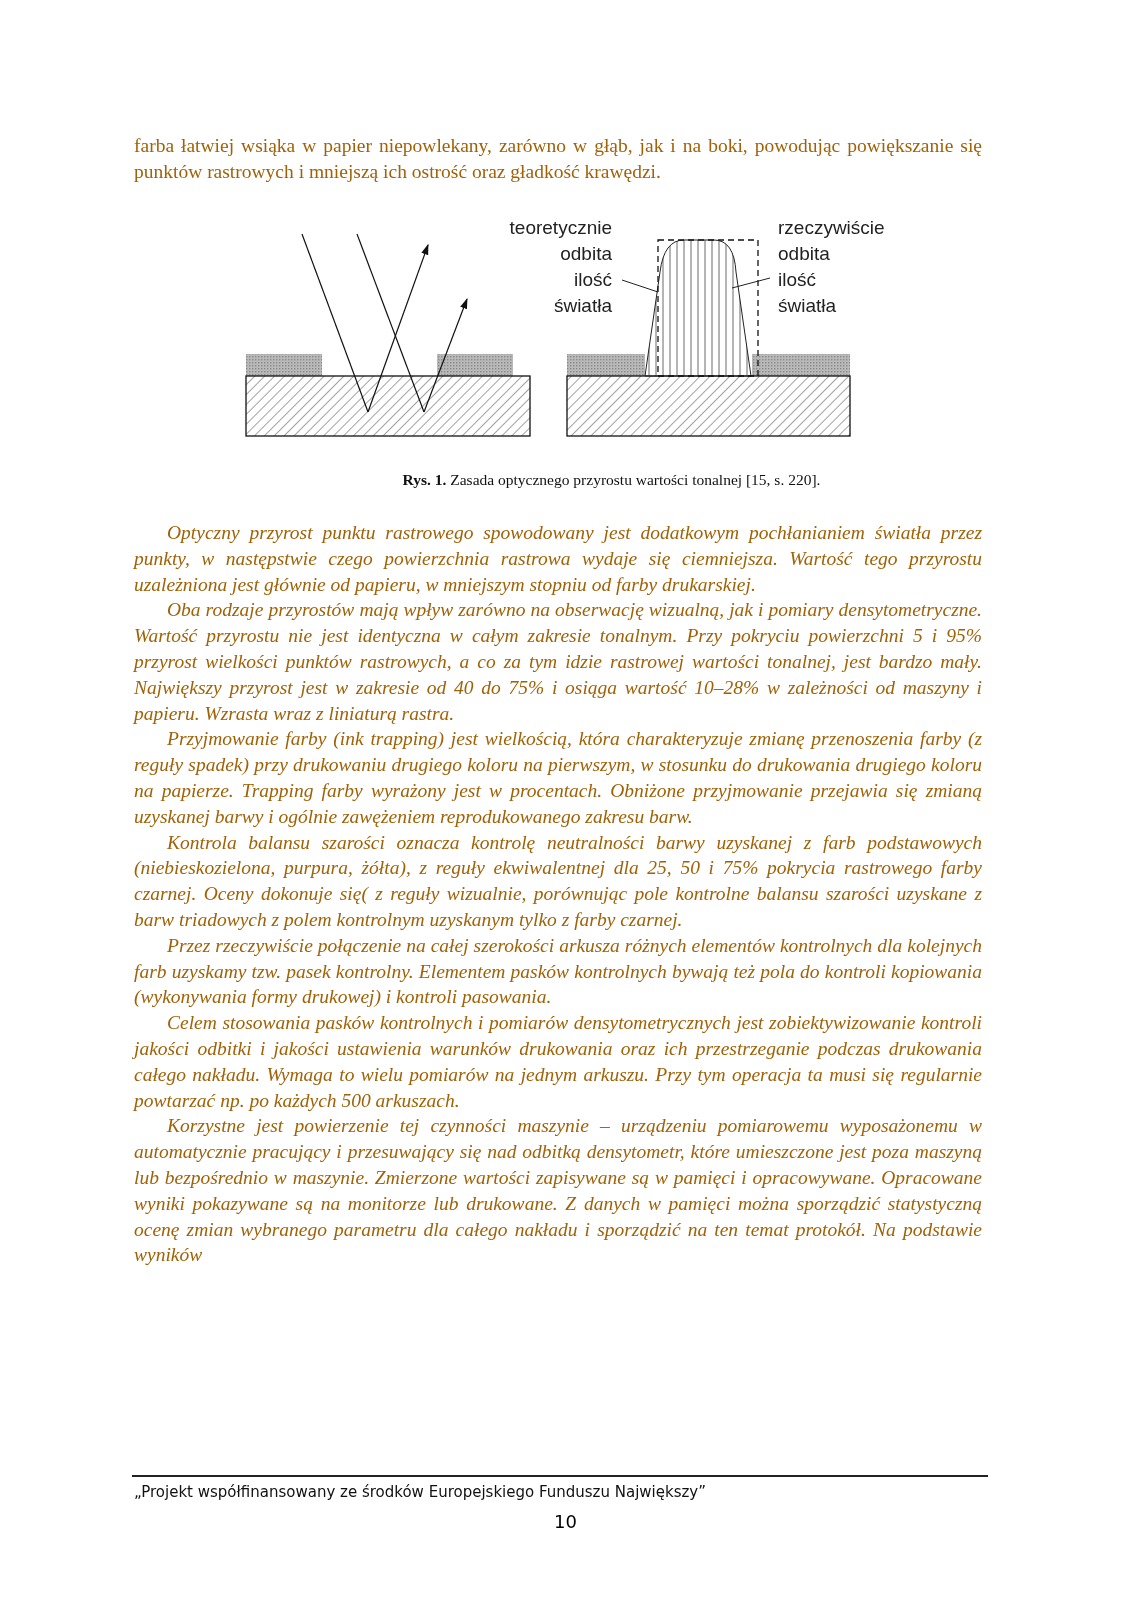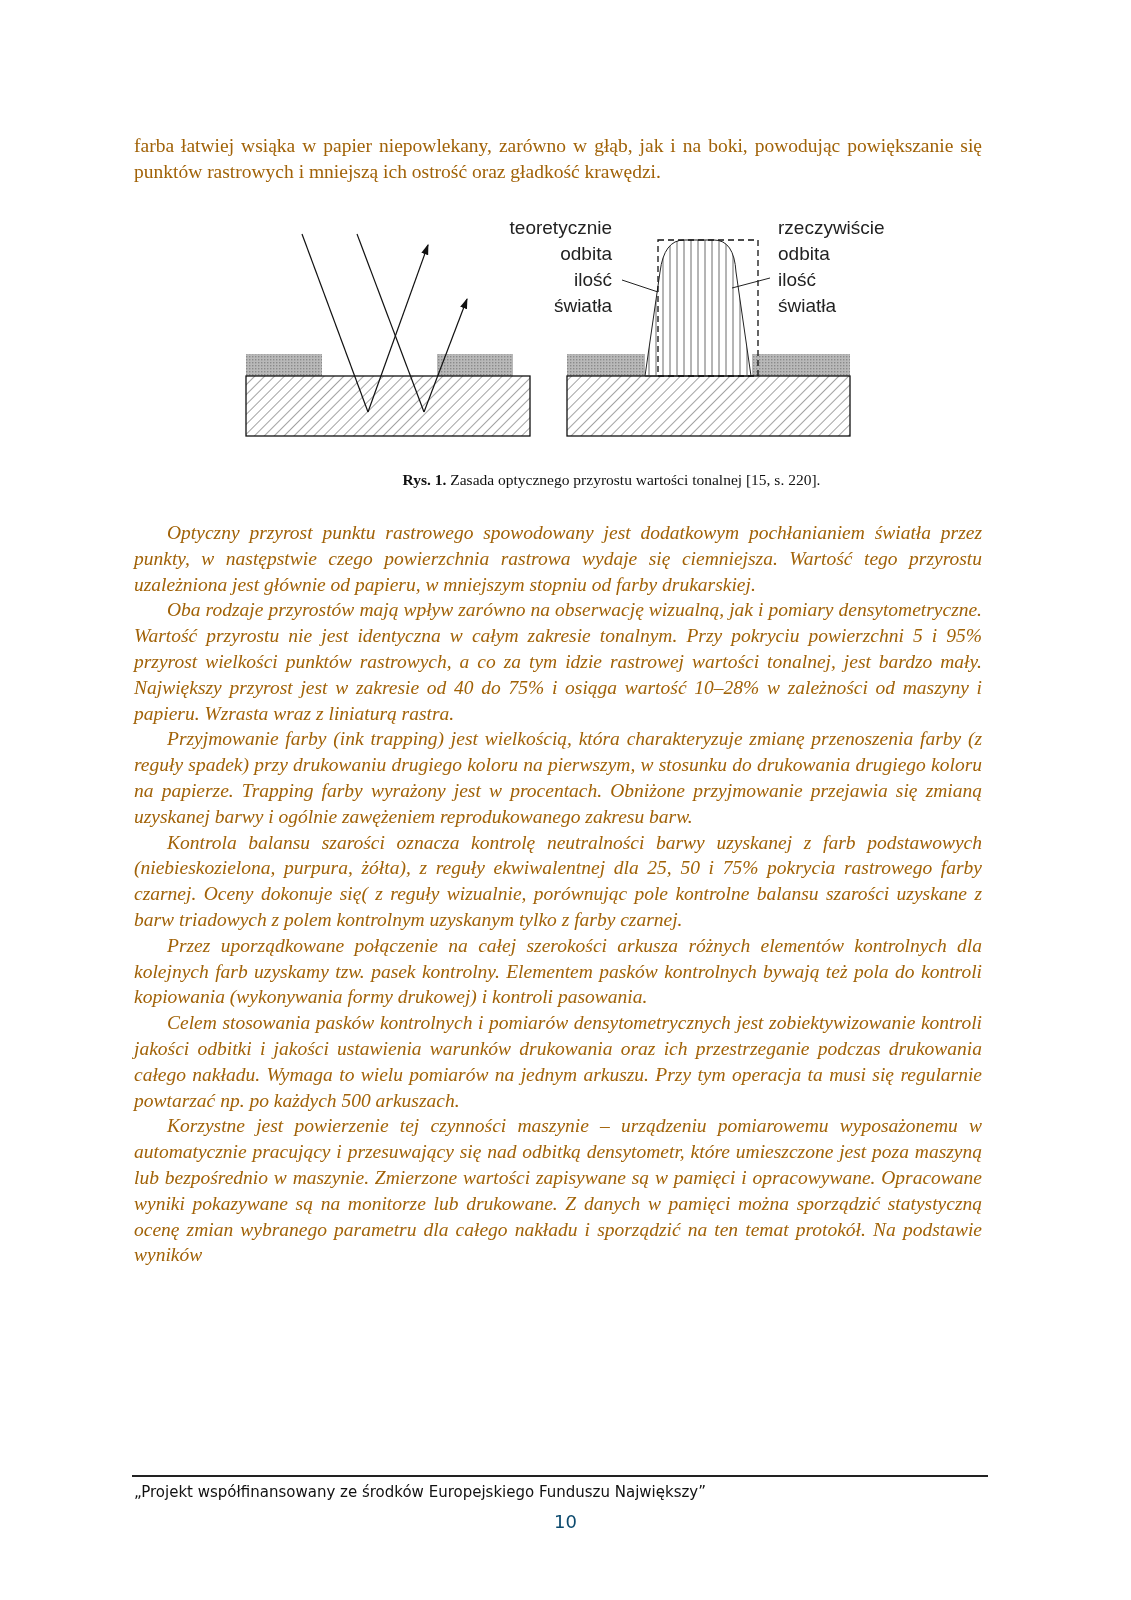--- a/index.html
+++ b/index.html
@@ -19,21 +19,21 @@
   }
   .caption b { font-weight:bold; }
   .flabel { font-family:"Liberation Sans", sans-serif; font-size:19px; fill:#222; }
   .footer-rule { position:absolute; left:132px; top:1475px; width:856px; height:2px; background:#222; }
   .footer-text {
     position:absolute; left:134px; top:1483px; font-family:"DejaVu Sans", sans-serif;
     font-size:15px; color:#111;
   }
   .page-num {
     position:absolute; left:0; width:1131px; top:1511px; text-align:center;
-    font-family:"DejaVu Sans", sans-serif; font-size:18px; color:#0c4a6e;
+    font-family:"DejaVu Sans", sans-serif; font-size:18px; color:#000000;
   }
 </style>
 </head>
 <body>
 
 <div class="page">
 
   <div class="txt" style="top:133px;">
     <p>farba łatwiej wsiąka w papier niepowlekany, zarówno w głąb, jak i na boki, powodując powiększanie się punktów rastrowych i mniejszą ich ostrość oraz gładkość krawędzi.</p>
   </div>
@@ -91,21 +91,21 @@
 
   <div class="caption">
     <b>Rys. 1.</b><span> Zasada optycznego przyrostu wartości tonalnej [15, s. 220].</span>
   </div>
 
   <div class="txt" style="top:520px;font-style:italic;">
     <p class="ind">Optyczny przyrost punktu rastrowego spowodowany jest dodatkowym pochłanianiem światła przez punkty, w następstwie czego powierzchnia rastrowa wydaje się ciemniejsza. Wartość tego przyrostu uzależniona jest głównie od papieru, w mniejszym stopniu od farby drukarskiej.</p>
     <p class="ind">Oba rodzaje przyrostów mają wpływ zarówno na obserwację wizualną, jak i pomiary densytometryczne. Wartość przyrostu nie jest identyczna w całym zakresie tonalnym. Przy pokryciu powierzchni 5 i 95% przyrost wielkości punktów rastrowych, a co za tym idzie rastrowej wartości tonalnej, jest bardzo mały. Największy przyrost jest w zakresie od 40 do 75% i osiąga wartość 10–28% w zależności od maszyny i papieru. Wzrasta wraz z liniaturą rastra.</p>
     <p class="ind">Przyjmowanie farby (ink trapping) jest wielkością, która charakteryzuje zmianę przenoszenia farby (z reguły spadek) przy drukowaniu drugiego koloru na pierwszym, w stosunku do drukowania drugiego koloru na papierze. Trapping farby wyrażony jest w procentach. Obniżone przyjmowanie przejawia się zmianą uzyskanej barwy i ogólnie zawężeniem reprodukowanego zakresu barw.</p>
     <p class="ind">Kontrola balansu szarości oznacza kontrolę neutralności barwy uzyskanej z farb podstawowych (niebieskozielona, purpura, żółta), z reguły ekwiwalentnej dla 25, 50 i 75% pokrycia rastrowego farby czarnej. Oceny dokonuje się( z reguły wizualnie, porównując pole kontrolne balansu szarości uzyskane z barw triadowych z polem kontrolnym uzyskanym tylko z farby czarnej.</p>
-    <p class="ind">Przez uporządkowane połączenie na całej szerokości arkusza różnych elementów kontrolnych dla kolejnych farb uzyskamy tzw. pasek kontrolny. Elementem pasków kontrolnych bywają też pola do kontroli kopiowania (wykonywania formy drukowej) i kontroli pasowania.</p>
+    <p class="ind">Przez rzeczywiście połączenie na całej szerokości arkusza różnych elementów kontrolnych dla kolejnych farb uzyskamy tzw. pasek kontrolny. Elementem pasków kontrolnych bywają też pola do kontroli kopiowania (wykonywania formy drukowej) i kontroli pasowania.</p>
     <p class="ind">Celem stosowania pasków kontrolnych i pomiarów densytometrycznych jest zobiektywizowanie kontroli jakości odbitki i jakości ustawienia warunków drukowania oraz ich przestrzeganie podczas drukowania całego nakładu. Wymaga to wielu pomiarów na jednym arkuszu. Przy tym operacja ta musi się regularnie powtarzać np. po każdych 500 arkuszach.</p>
     <p class="ind">Korzystne jest powierzenie tej czynności maszynie – urządzeniu pomiarowemu wyposażonemu w automatycznie pracujący i przesuwający się nad odbitką densytometr, które umieszczone jest poza maszyną lub bezpośrednio w maszynie. Zmierzone wartości zapisywane są w pamięci i opracowywane. Opracowane wyniki pokazywane są na monitorze lub drukowane. Z danych w pamięci można sporządzić statystyczną ocenę zmian wybranego parametru dla całego nakładu i sporządzić na ten temat protokół. Na podstawie wyników</p>
   </div>
 
   <div class="footer-rule"></div>
   <div class="footer-text">„Projekt współfinansowany ze środków Europejskiego Funduszu Największy”</div>
   <div class="page-num">10</div>
 </div>
 
 </body></html>

